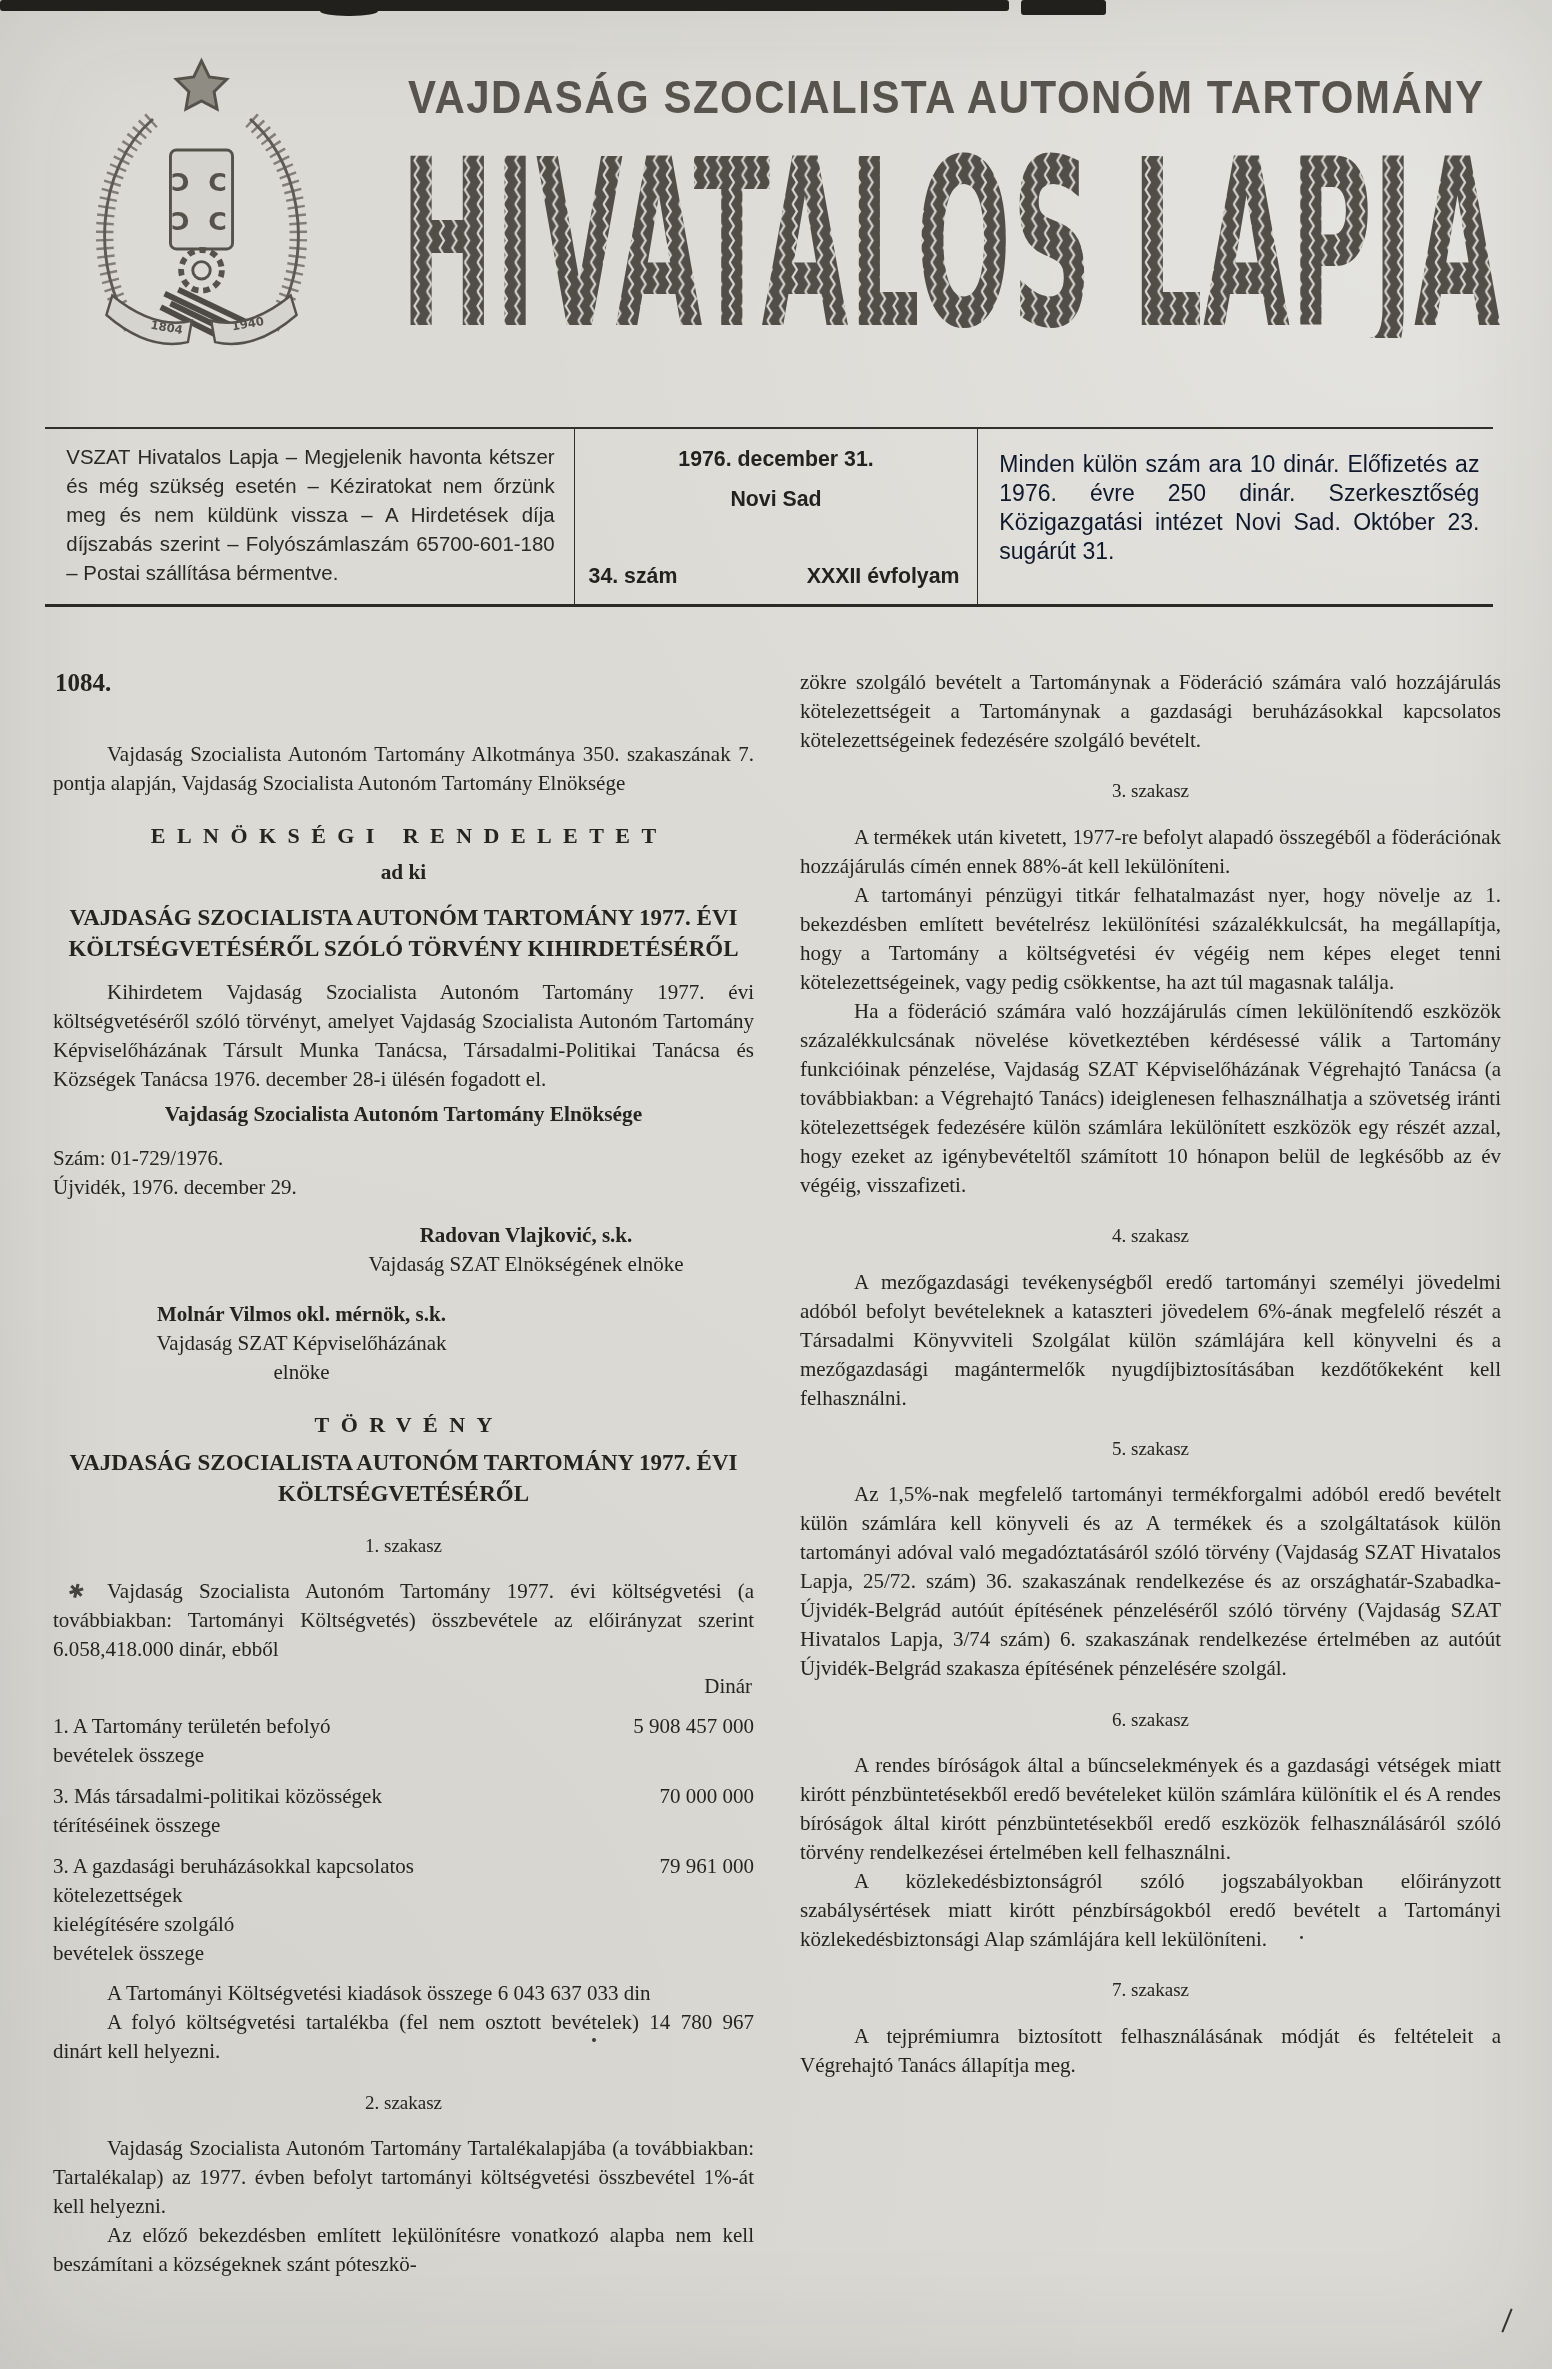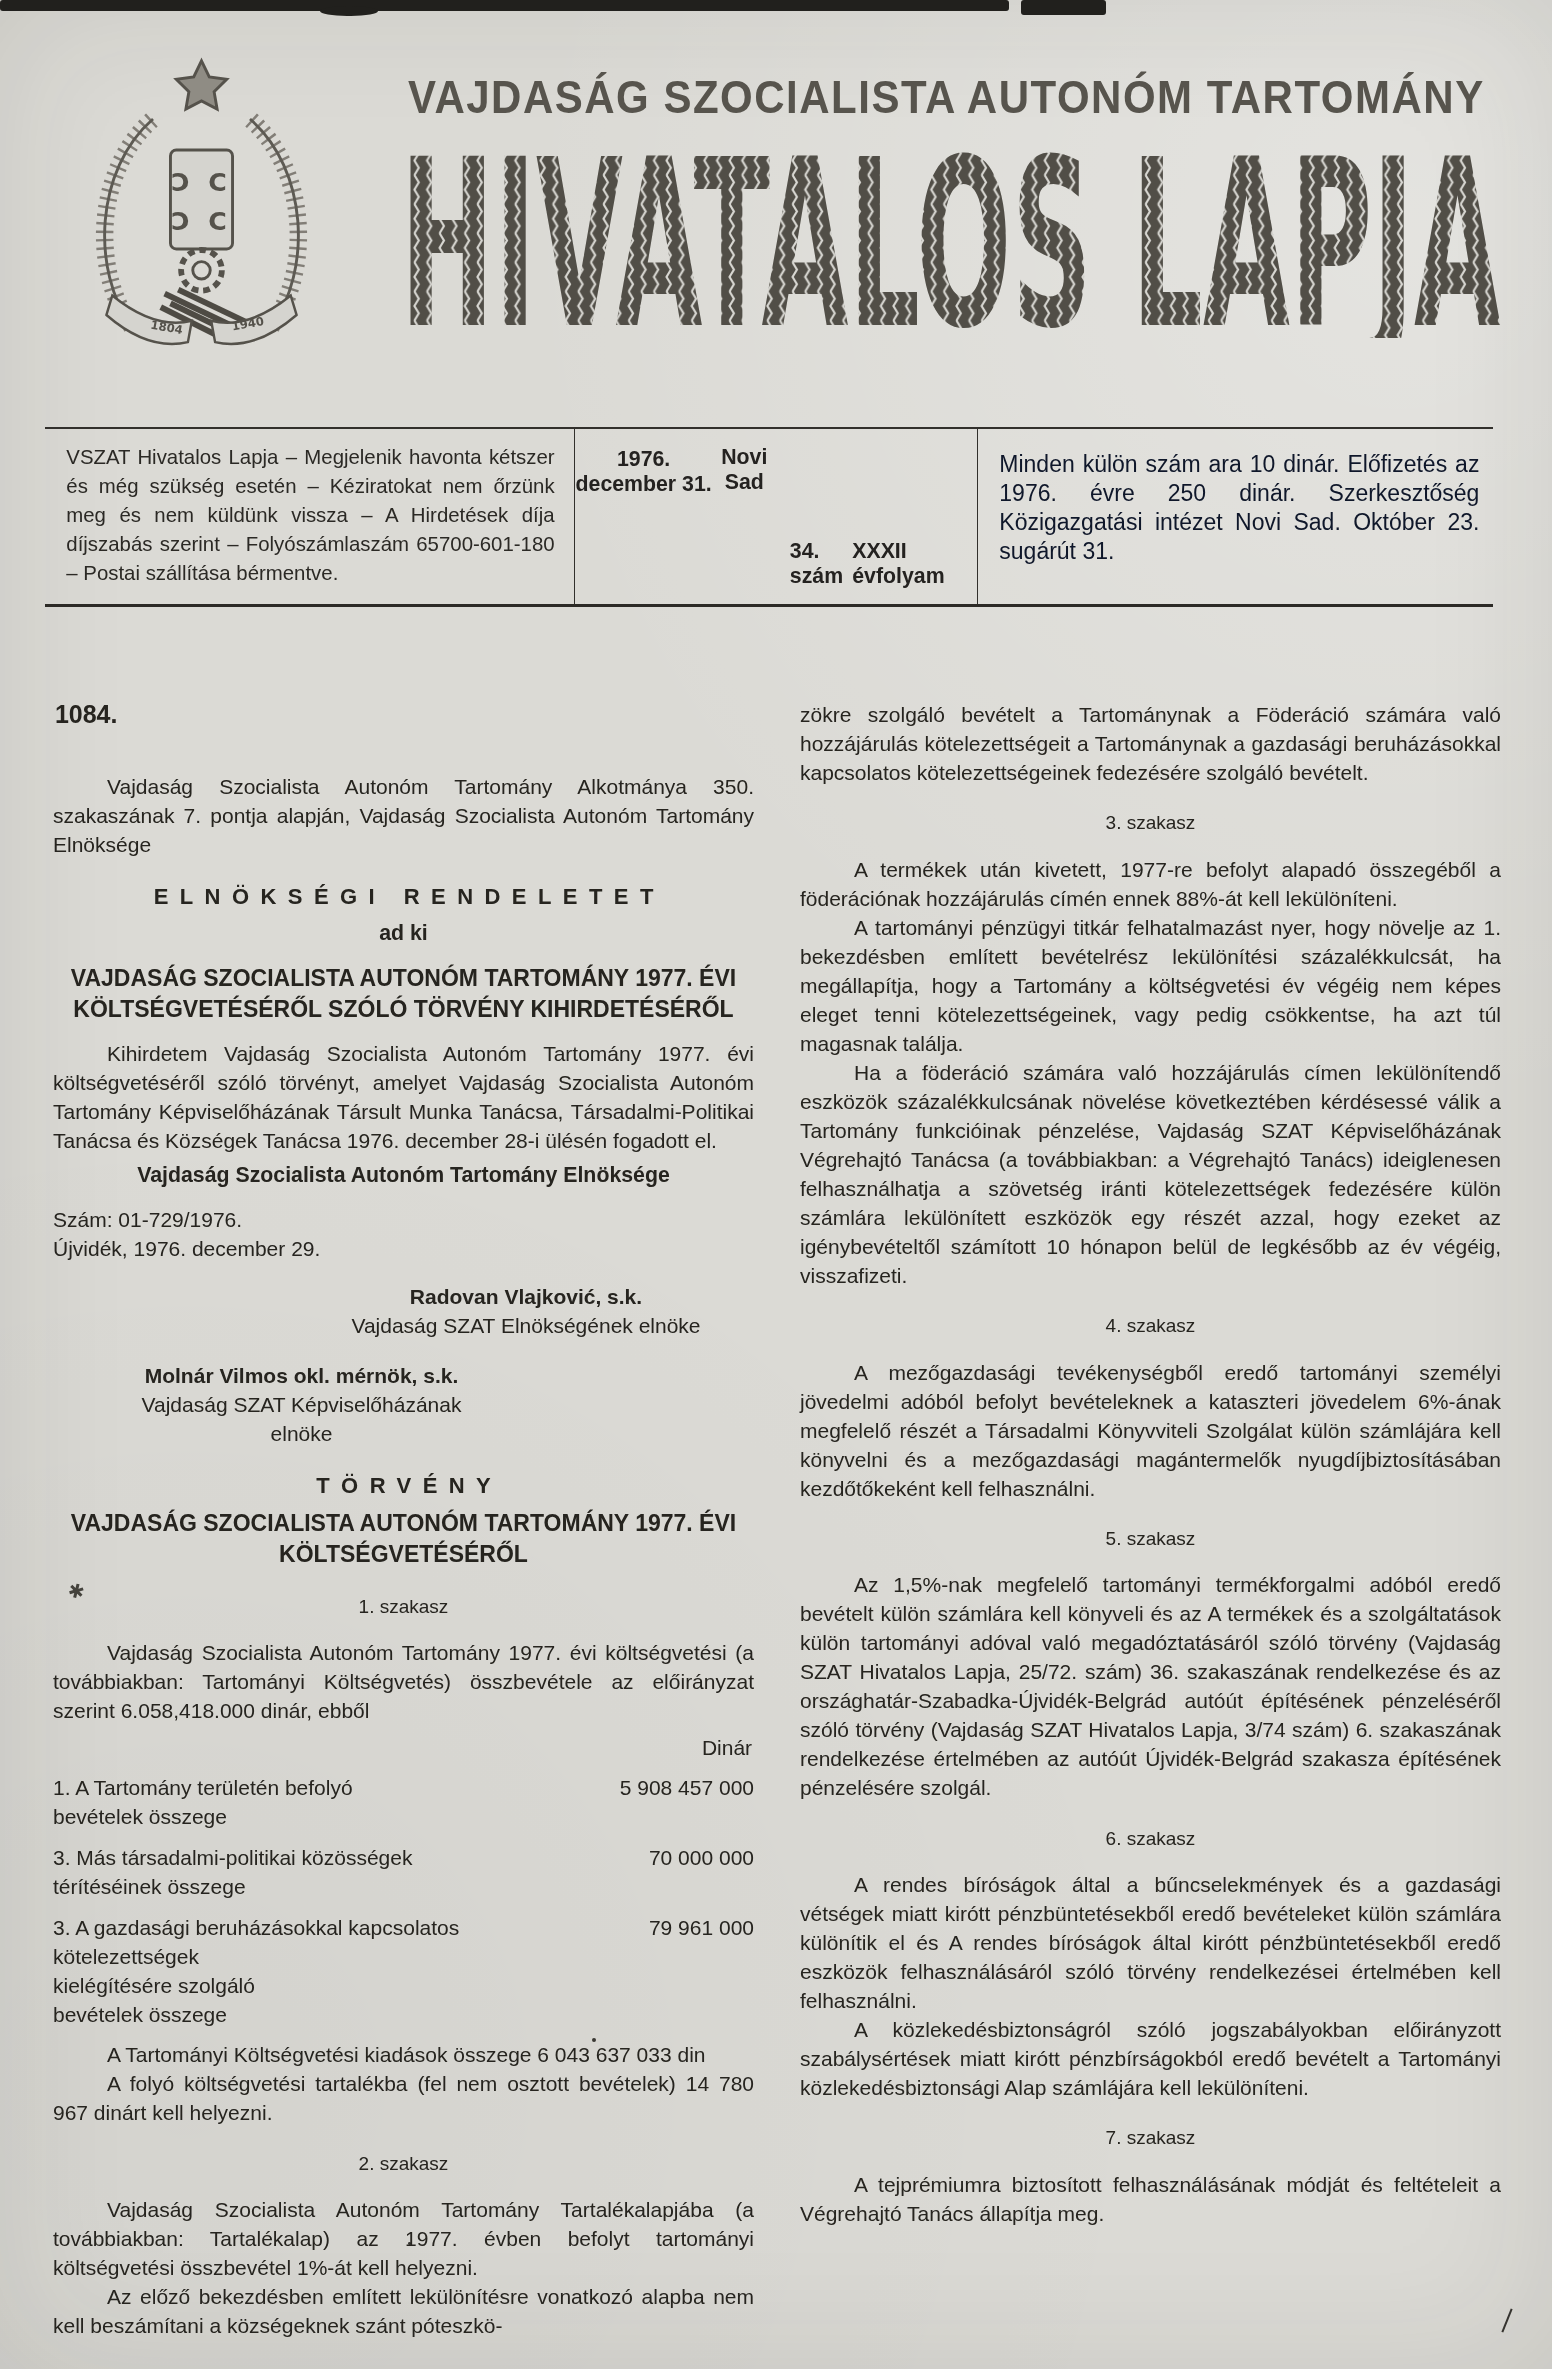--- a/index.html
+++ b/index.html
@@ -34,33 +34,33 @@
     border-top:2.9px solid #32302c;border-bottom:3.9px solid #2c2a26;
     display:flex;box-sizing:border-box;
   }
   .mast-cell{box-sizing:border-box;}
   .mc-left{
     width:529px;padding:13.6px 19.4px 7.8px 21.3px;
     font-size:20.4px;line-height:29px;text-align:justify;color:#2b2925;
   }
   .mc-mid{
     width:403px;border-left:1.9px solid #32302c;position:relative;
-    display:flex;font-weight:bold;color:#242220;
+    display:flex;flex-direction:column;font-weight:bold;color:#242220;
   }
   .mc-date{text-align:center;margin-top:17.5px;font-size:21.3px;}
   .mc-city{text-align:center;margin-top:15.5px;font-size:21.3px;}
   .mc-bottom{margin-top:auto;display:flex;justify-content:space-between;
     padding:0 17.5px 15.5px 13.6px;font-size:21.3px;}
   .mc-right{
     flex:1;border-left:1.9px solid #32302c;padding:21.3px 13.6px 7.8px 21.3px;
     font-size:23px;line-height:29px;text-align:justify;color:#0f172a;
   }
 
   
-  .col{position:absolute;top:700px;width:701px;font-size:21px;line-height:29px;}
+  .col{position:absolute;top:668px;width:701px;font-size:21px;line-height:29px;font-family:Liberation Serif, serif;}
   .col-left{left:53px;}
   .col-right{left:800px;}
 
   .art-num{font-weight:bold;font-size:25px;margin:0 0 43px 1.9px;}
   p.para{margin:0;text-align:justify;text-indent:54px;}
   p.para.noindent{text-indent:0;}
   .h-spaced{
     text-align:center;font-weight:bold;font-size:22px;letter-spacing:.52em;
     margin:23px 0 7.8px;text-indent:.52em;
   }

